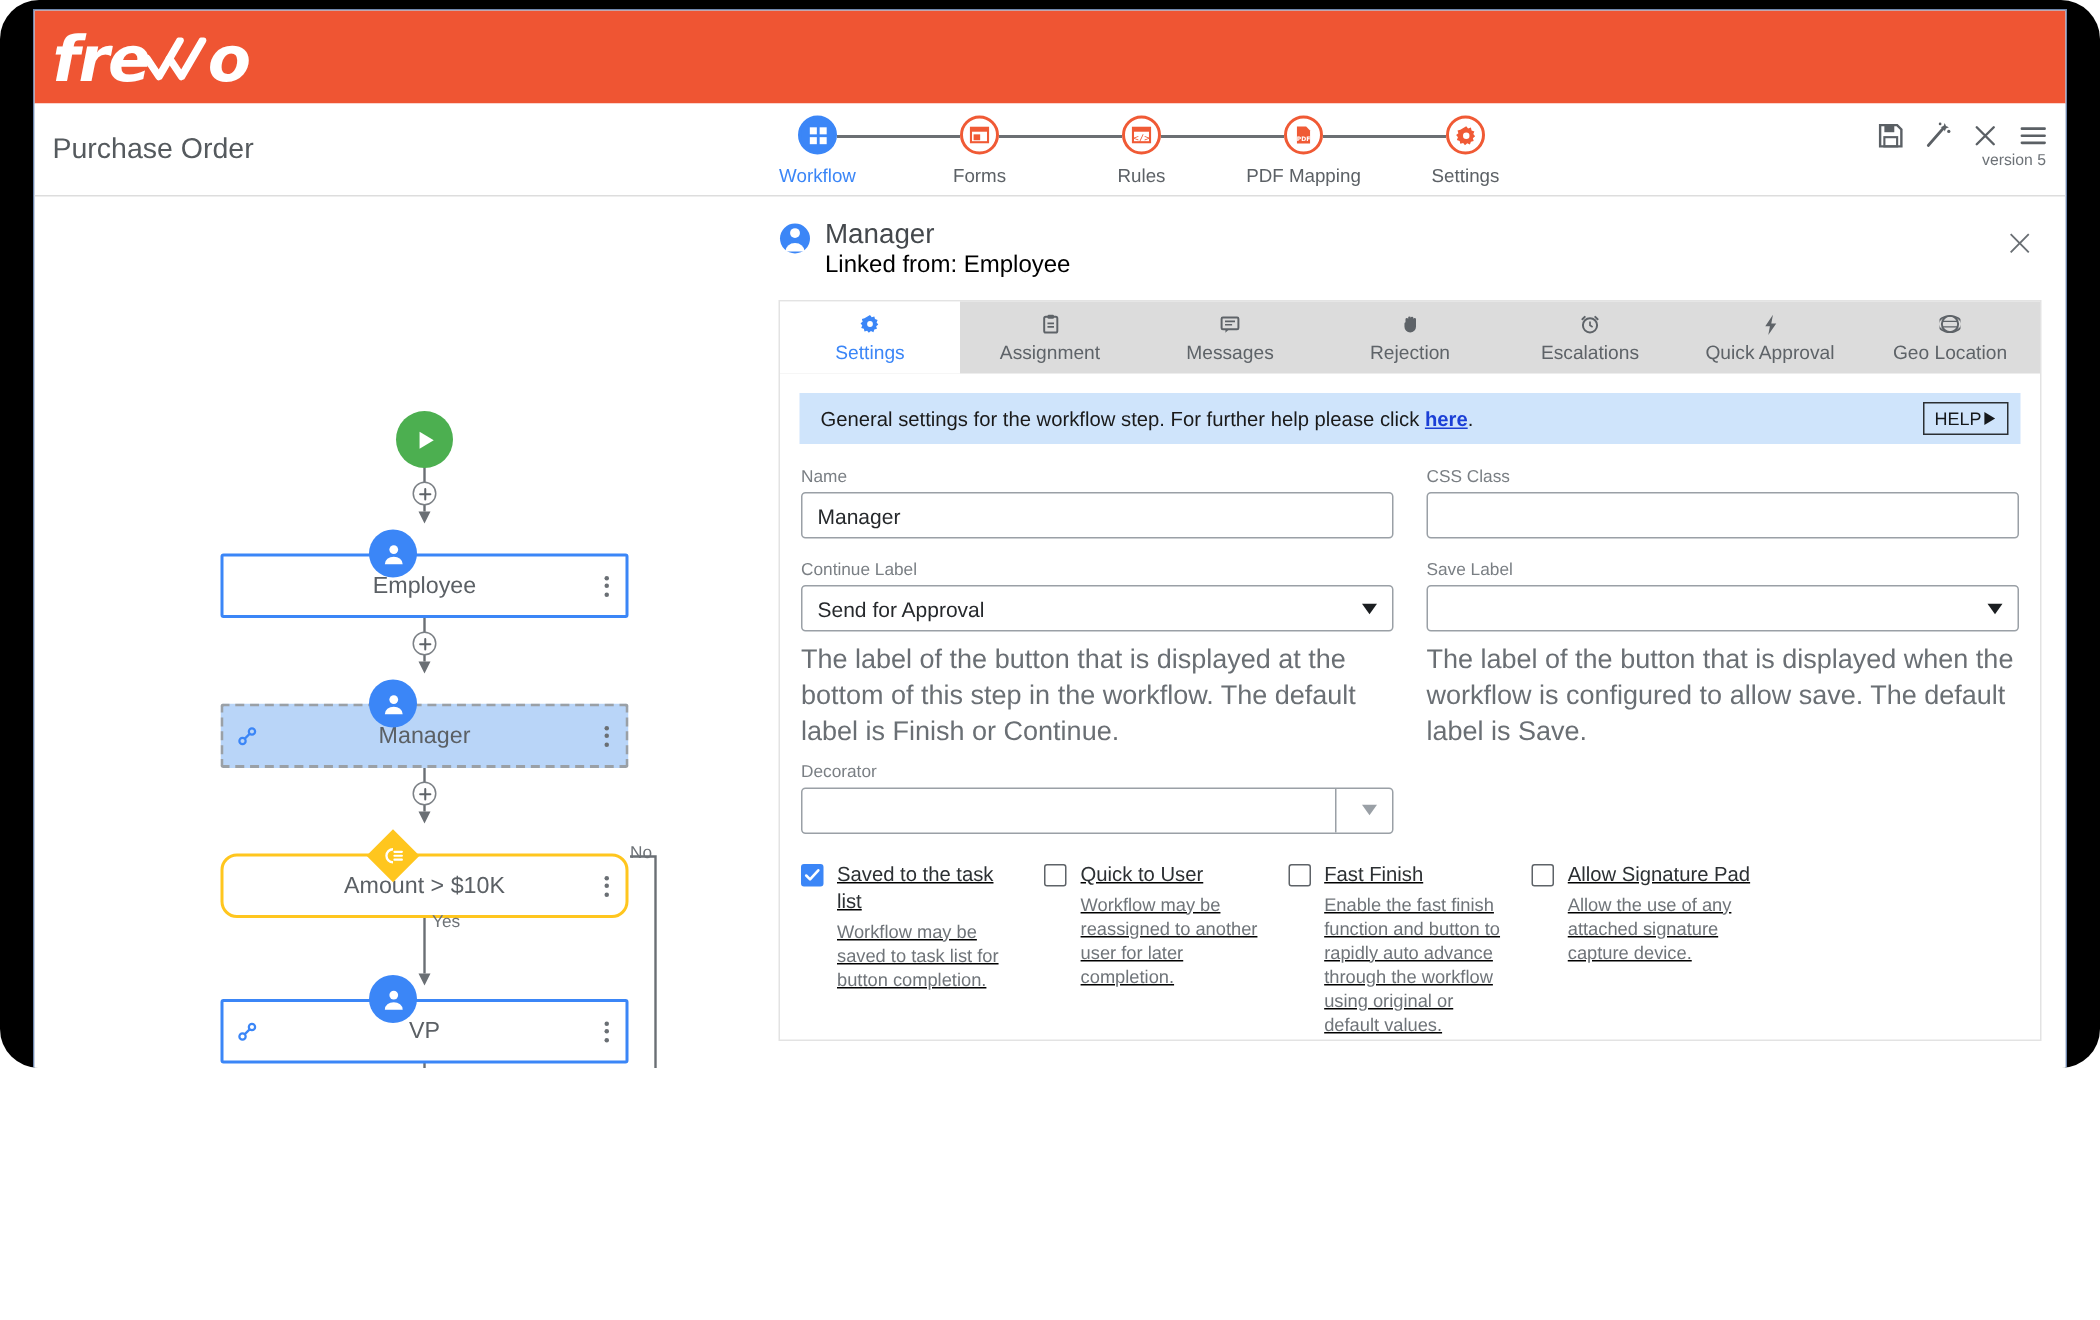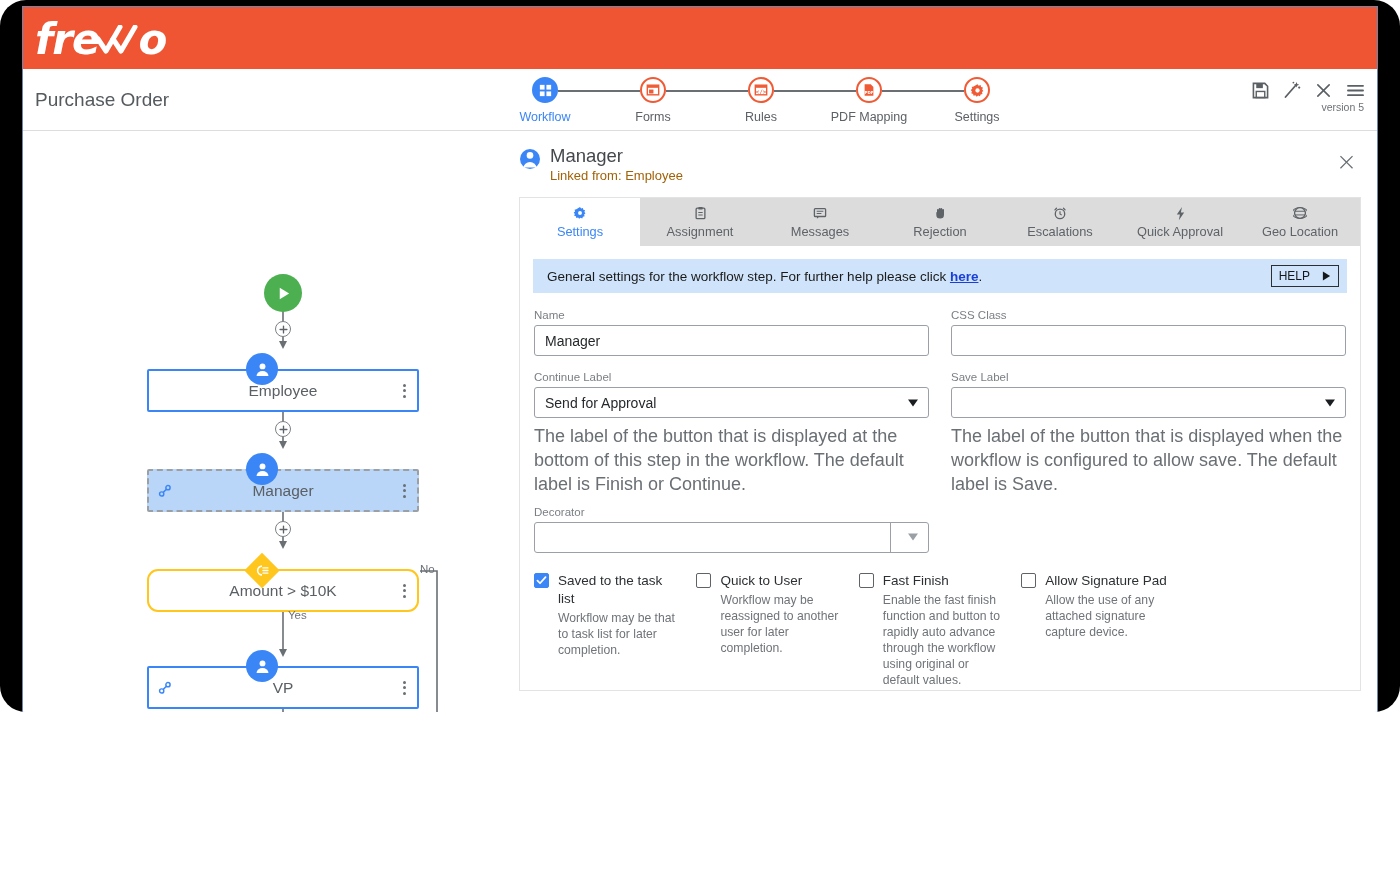--- a/index.html
+++ b/index.html
@@ -133,21 +133,21 @@
     display: flex; align-items: center; justify-content: center;
   }
   .branch-label {
     position: absolute; font-size: 11.5px; color: #6d7277;
   }
 
   
   #panel-head { display: flex; align-items: flex-start; position: relative; }
   #panel-head-icon { margin: 3px 9px 0 0; }
   #panel-title { font-size: 18.5px; color: #44484c; line-height: 1.15; }
-  #panel-sub { font-size: 13px; color: #a16207; margin-top: 2px; }
+  #panel-sub { font-size: 16px; color: #000000; margin-top: 2px; }
   #panel-close {
     position: absolute; right: 4px; top: 4px;
     font-size: 25px; color: #6a6f74; line-height: 1; cursor: pointer;
     font-family: "DejaVu Sans", sans-serif; font-weight: 300;
   }
 
   #card {
     margin-top: 14px; border: 1px solid #e3e3e3; background: #ffffff;
     height: 494px; position: relative;
   }
@@ -164,21 +164,21 @@
     margin: 13px 13px 0 13px; background: #cfe4fb; height: 34px;
     display: flex; align-items: center; padding: 0 8px 0 14px;
     position: relative;
   }
   #banner-text { font-size: 13.5px; color: #1a1a1a; }
   #banner-link { color: #1b3fd6; text-decoration: underline; font-weight: bold; }
   #help-btn {
     position: absolute; right: 8px; top: 50%; transform: translateY(-50%);
     border: 1px solid #2b2f33; background: #cfe4fb;
     font-size: 12px; color: #15181b; padding: 3px 7px;
-    display: flex; align-items: center; gap: 12px; cursor: pointer;
+    display: flex; align-items: center; gap: 1px; cursor: pointer;
   }
 
   #form { padding: 16px 14px 0 14px; }
   .row { display: flex; gap: 22px; }
   .col { flex: 1; min-width: 0; }
   .fld-label { font-size: 11.5px; color: #7a7f84; margin-bottom: 4px; }
   .fld {
     height: 31px; border: 1px solid #9aa0a6; border-radius: 3px;
     background: #ffffff; display: flex; align-items: center;
     padding: 0 10px; font-size: 14px; color: #26292c; position: relative;
@@ -192,21 +192,21 @@
   .caret.light { border-top-color: #9aa0a6; }
   .fld.combo { padding: 0; }
   .combo-input { flex: 1; height: 100%; }
   .combo-btn {
     width: 38px; height: 100%; border-left: 1px solid #9aa0a6;
     position: relative;
   }
   .helptext { font-size: 18px; color: #6a6f74; line-height: 1.32; margin-top: 7px; }
   .gap { height: 15px; }
 
-  #checks { display: flex; padding: 18px 14px 0 14px; gap: 0; }
+  #checks { display: flex; padding: 18px 14px 0 14px; gap: 0; text-decoration: underline; }
   .chk-col { width: 20%; display: flex; padding-right: 14px; }
   .chk-box {
     width: 15px; height: 15px; border: 1.5px solid #5e6368; border-radius: 2px;
     margin: 2px 9px 0 0; flex-shrink: 0; background: #ffffff;
     display: flex; align-items: center; justify-content: center;
   }
   .chk-box.checked { background: #3b86f7; border-color: #3b86f7; }
   .chk-title { font-size: 13.5px; color: #2c3033; line-height: 1.2; }
   .chk-desc { font-size: 12.2px; color: #6f7479; line-height: 1.32; margin-top: 3px; }
 </style>
@@ -640,21 +640,21 @@
 
         <div id="checks">
           <div class="chk-col">
             <span class="chk-box checked">
               <svg width="11" height="11" viewBox="0 0 12 12">
                     <path d="M1.6 6.2 L4.4 9 L10.4 2.4" stroke="#ffffff" stroke-width="1.9" fill="none" stroke-linecap="round" stroke-linejoin="round"></path>
                   </svg>
             </span>
             <span>
               <span class="chk-title">Saved to the task list</span>
-              <div class="chk-desc">Workflow may be that to task list for later completion.</div>
+              <div class="chk-desc">Workflow may be saved to task list for button completion.</div>
             </span>
           </div>
 
 
           <div class="chk-col">
             <span class="chk-box"></span>
             <span>
               <span class="chk-title">Quick to User</span>
               <div class="chk-desc">Workflow may be reassigned to another user for later completion.</div>
             </span>

